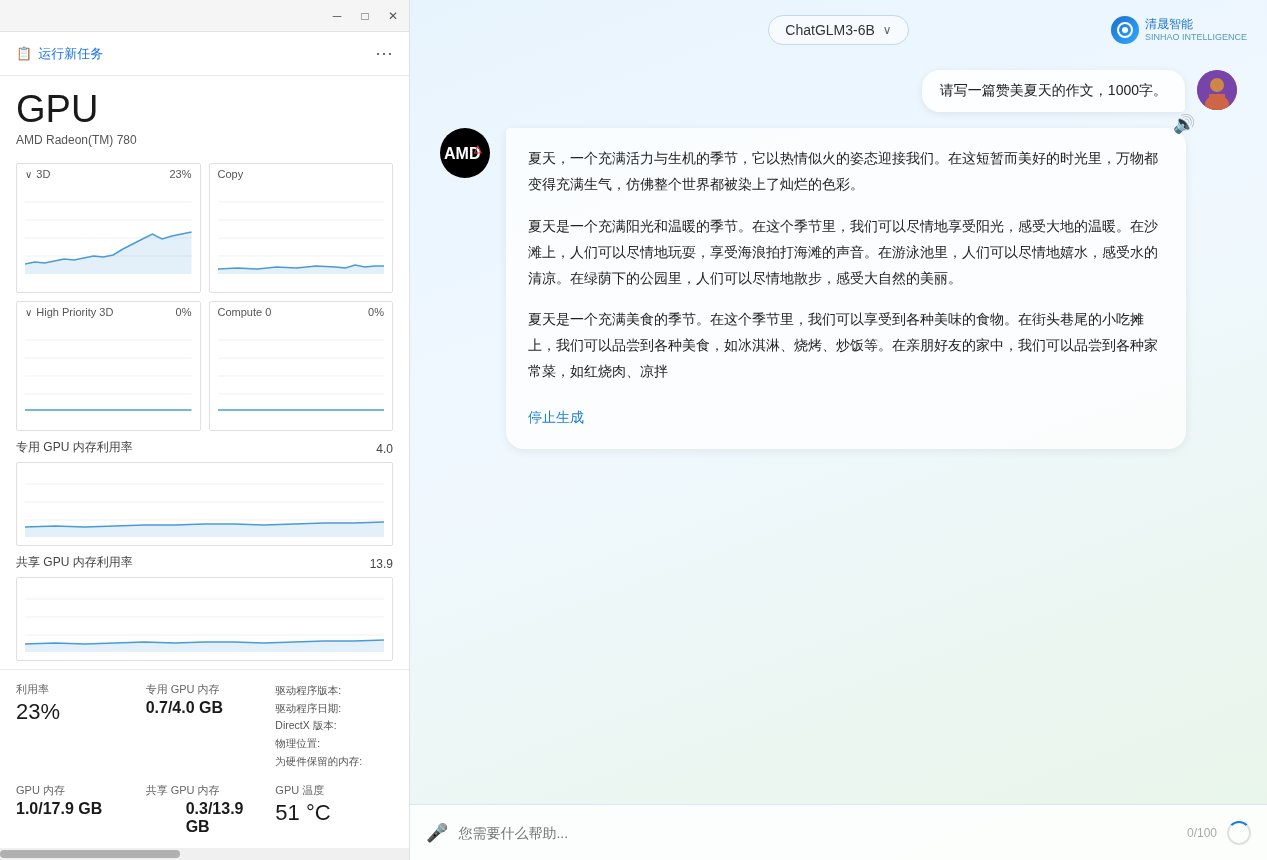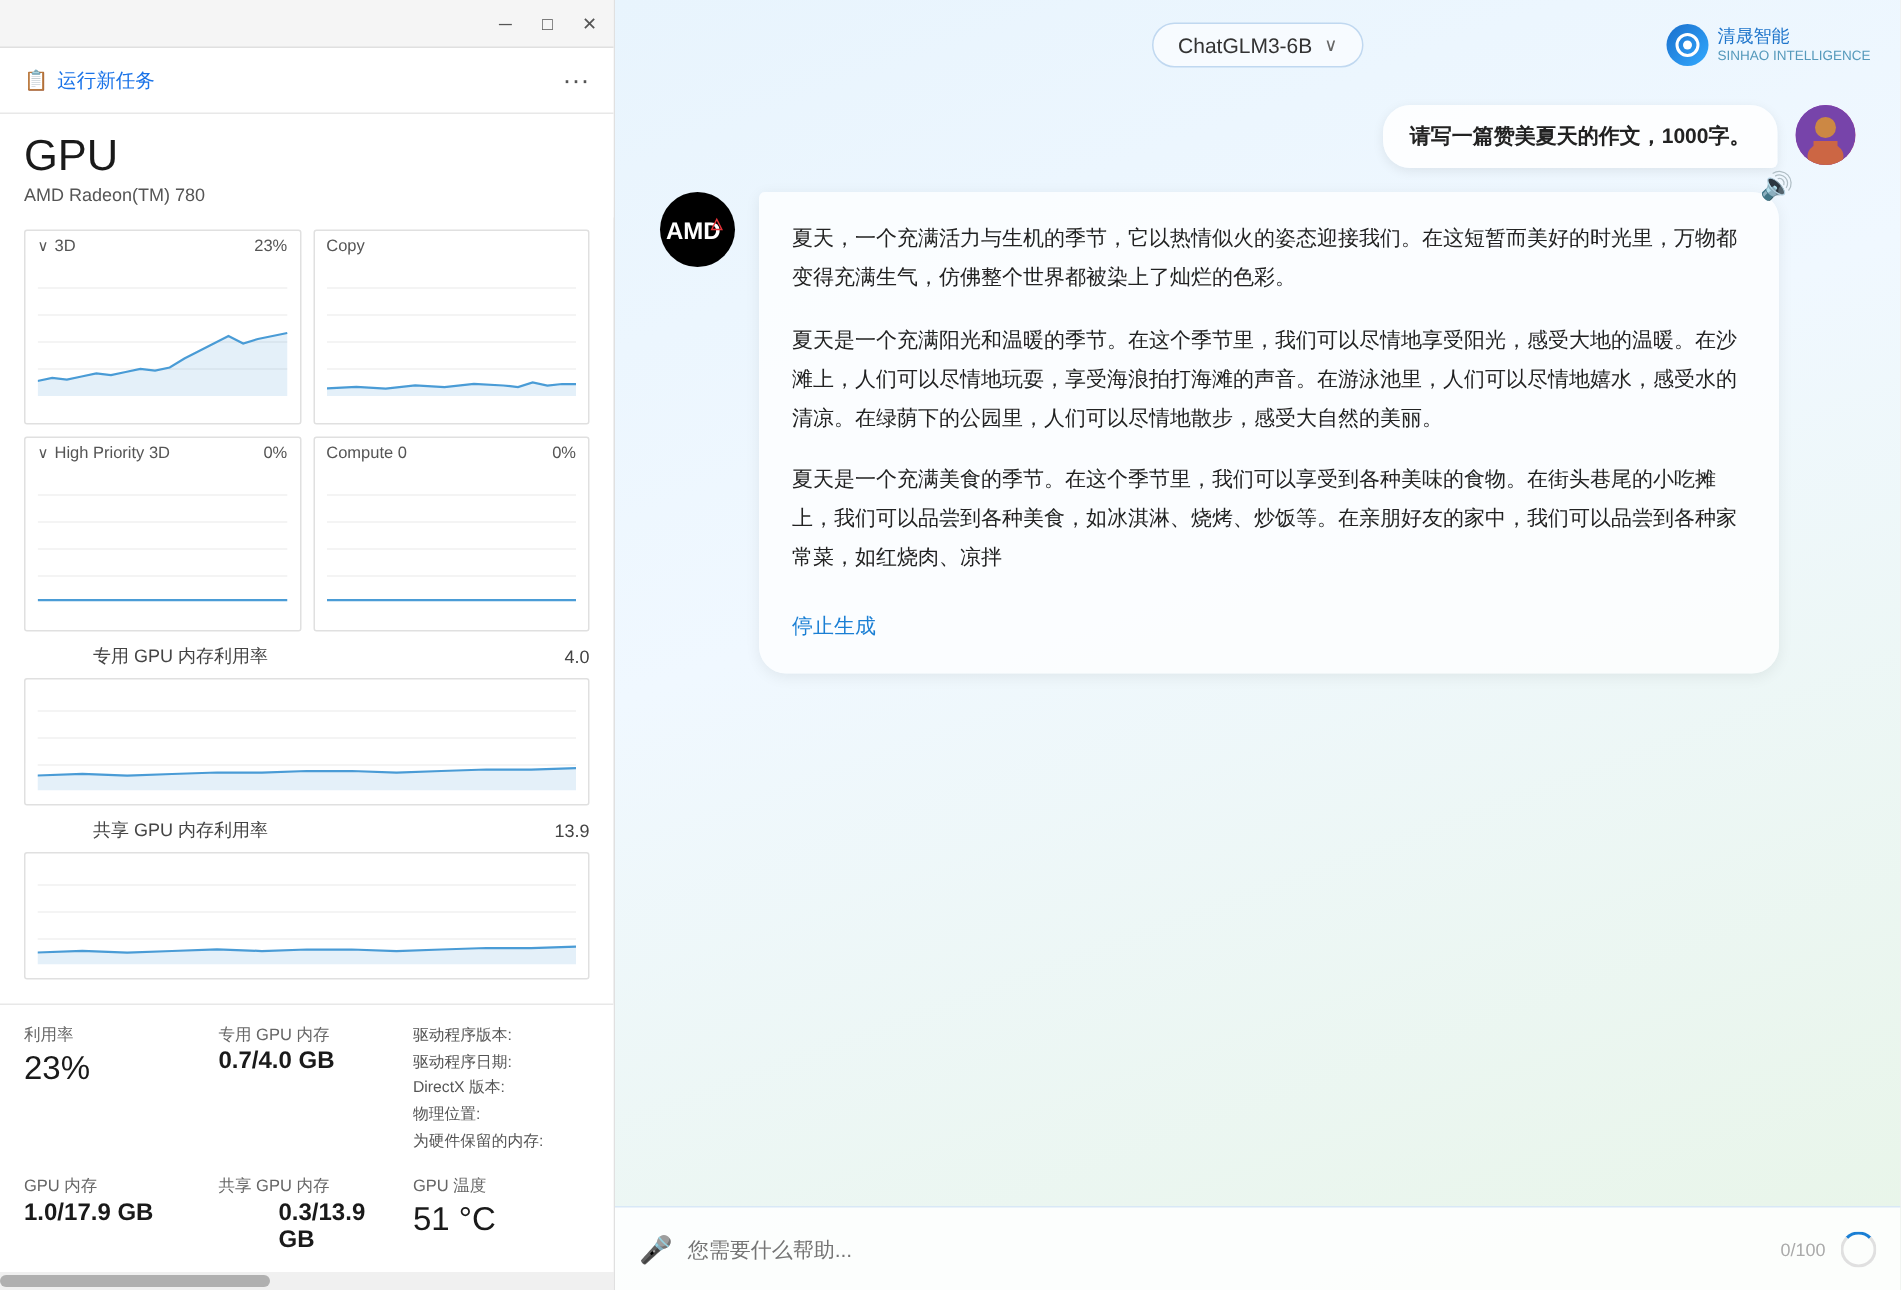--- a/index.html
+++ b/index.html
@@ -63,21 +63,21 @@
       background: none;
       border: none;
     }
 
     .gpu-header {
       padding: 12px 16px 8px;
       background: #fff;
     }
 
     .gpu-title {
-      font-size: 29px;
+      font-size: 38px;
       font-weight: 300;
       color: #1a1a1a;
     }
 
     .gpu-subtitle {
       font-size: 12px;
       color: #555;
       margin-top: 2px;
     }
 
@@ -131,23 +131,22 @@
 
     
     .chart-svg {
       width: 100%;
       height: 90px;
     }
 
     .stat-row {
       display: flex;
       justify-content: space-between;
-      align-items: center;
+      align-items: flex-end;
       margin-bottom: 6px;
-      margin-left: 46px;
     }
 
     .stat-label {
       font-size: 12px;
       color: #444;
     }
 
     .stat-value {
       font-size: 12px;
       color: #444;
@@ -252,21 +251,20 @@
       display: flex;
       flex-direction: column;
       gap: 16px;
     }
 
     .user-message {
       display: flex;
       justify-content: flex-end;
       align-items: flex-start;
       gap: 12px;
-      font-weight: bold;
     }
 
     .user-bubble {
       background: rgba(255,255,255,0.85);
       border-radius: 18px 18px 4px 18px;
       padding: 12px 18px;
       max-width: 500px;
       font-size: 14px;
       color: #222;
       box-shadow: 0 2px 8px rgba(0,0,0,0.08);

